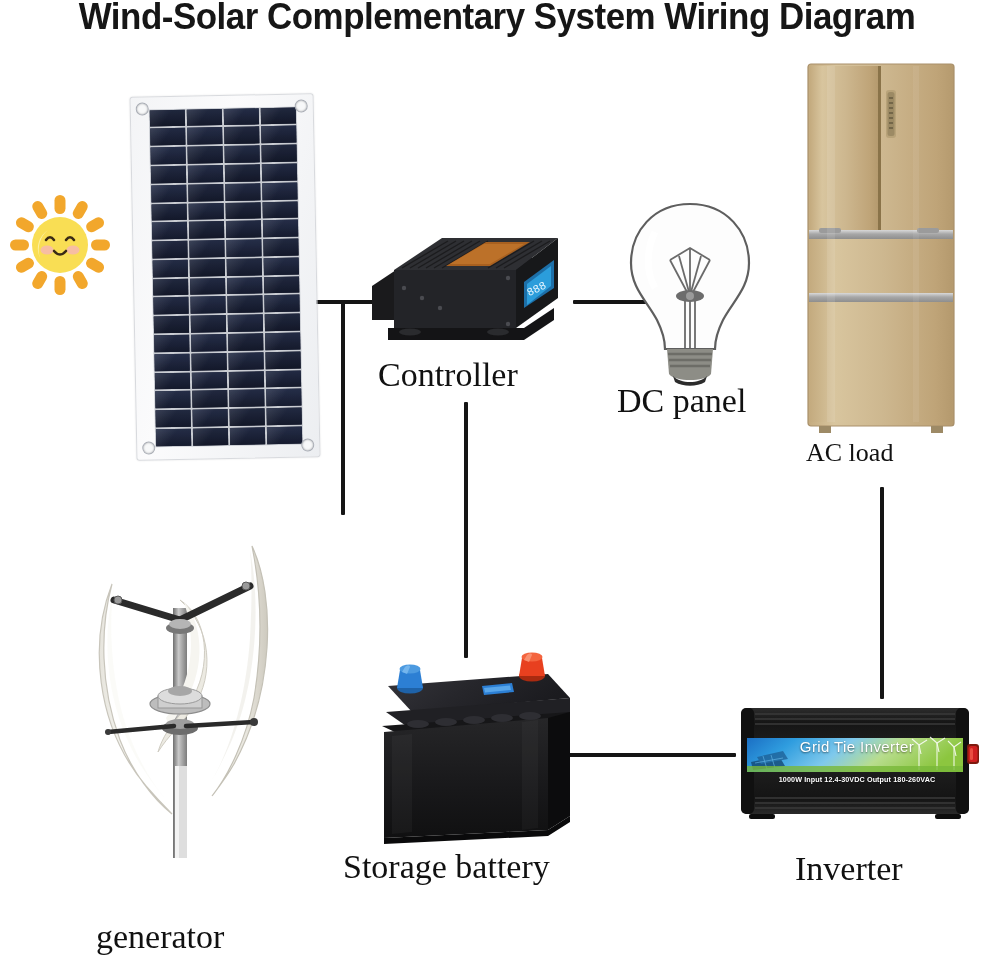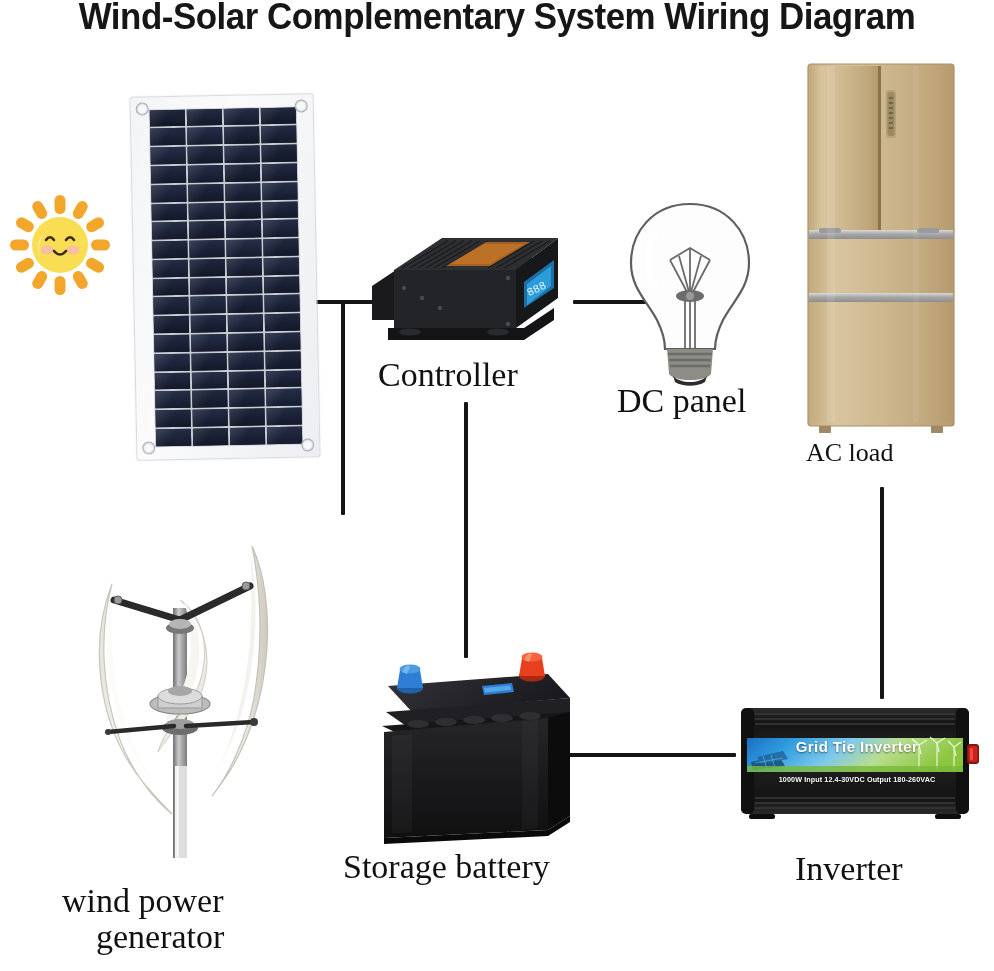--- a/index.html
+++ b/index.html
@@ -113,21 +113,21 @@
   #battery { position: absolute; }
 
   
   #inverter { position: absolute; }
   #inv-label-text {
     position: absolute;
     width: 100%;
     text-align: center;
     top: 30%;
     font-family: "Liberation Sans", sans-serif;
-    font-weight: bold;
+    font-weight: normal;
     font-size: 15px;
     color: #ffffff;
     text-shadow: 0 1px 2px rgba(0,0,0,.55);
     letter-spacing: .4px;
   }
   #inv-spec-text {
     position: absolute;
     width: 100%;
     text-align: center;
     top: 60%;
@@ -487,21 +487,20 @@
         <line x1="112" y1="198" x2="46" y2="204"></line>
         <line x1="124" y1="198" x2="192" y2="194"></line>
       </g>
       <circle cx="192" cy="194" r="4" fill="#3a3a3a"></circle>
       <circle cx="46" cy="204" r="3" fill="#3a3a3a"></circle>
 
       <rect x="113" y="238" width="12" height="92" fill="#dedede"></rect>
       <rect x="113" y="238" width="4" height="92" fill="#f3f3f3"></rect>
     </svg>
   </div>
-  <div class="cap" style="left:62px; top:884px; font-size:34px;">wind power</div>
   <div class="cap" style="left:96px; top:920px; font-size:34px;">generator</div>
 
   <div id="battery" style="left:362px; top:652px; width:212px; height:205px;">
     <svg width="212" height="205" viewBox="0 0 212 205">
       <defs>
         <linearGradient id="batfront" x1="0" y1="0" x2="0" y2="1">
           <stop offset="0%" stop-color="#262628"></stop>
           <stop offset="55%" stop-color="#19191b"></stop>
           <stop offset="100%" stop-color="#101011"></stop>
         </linearGradient>

